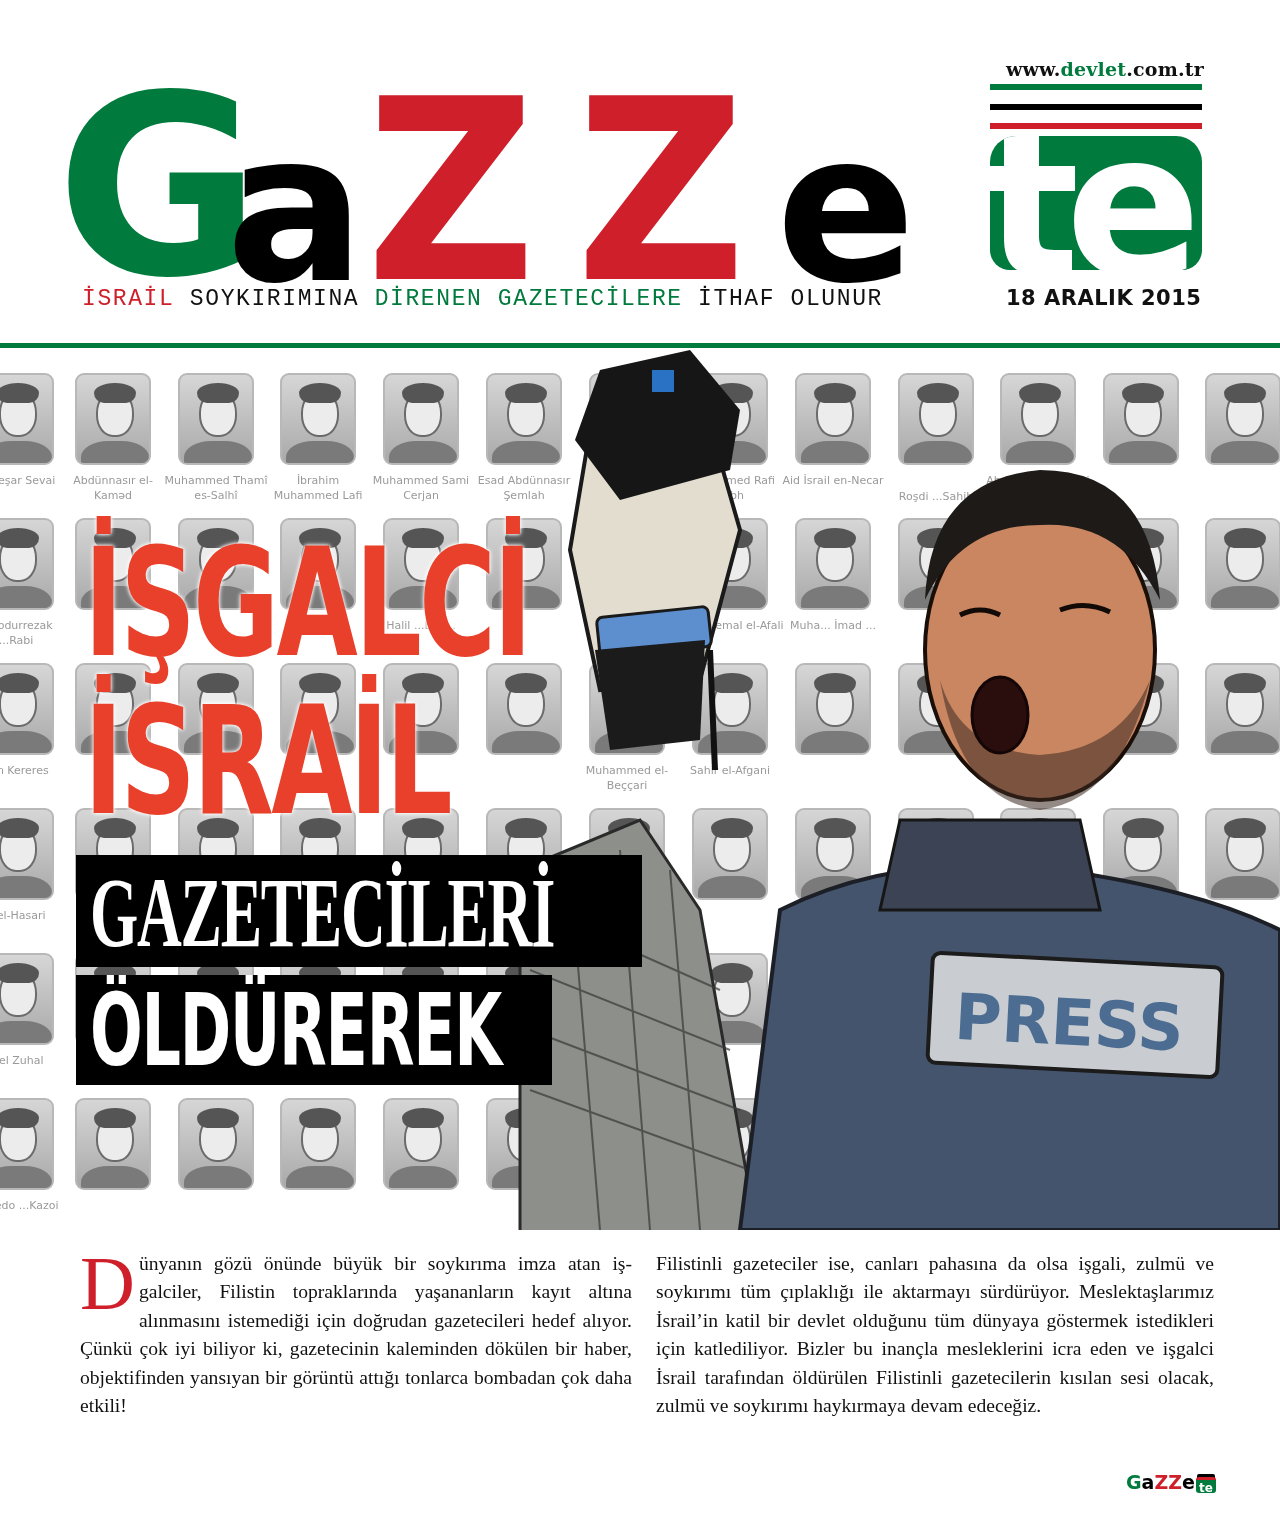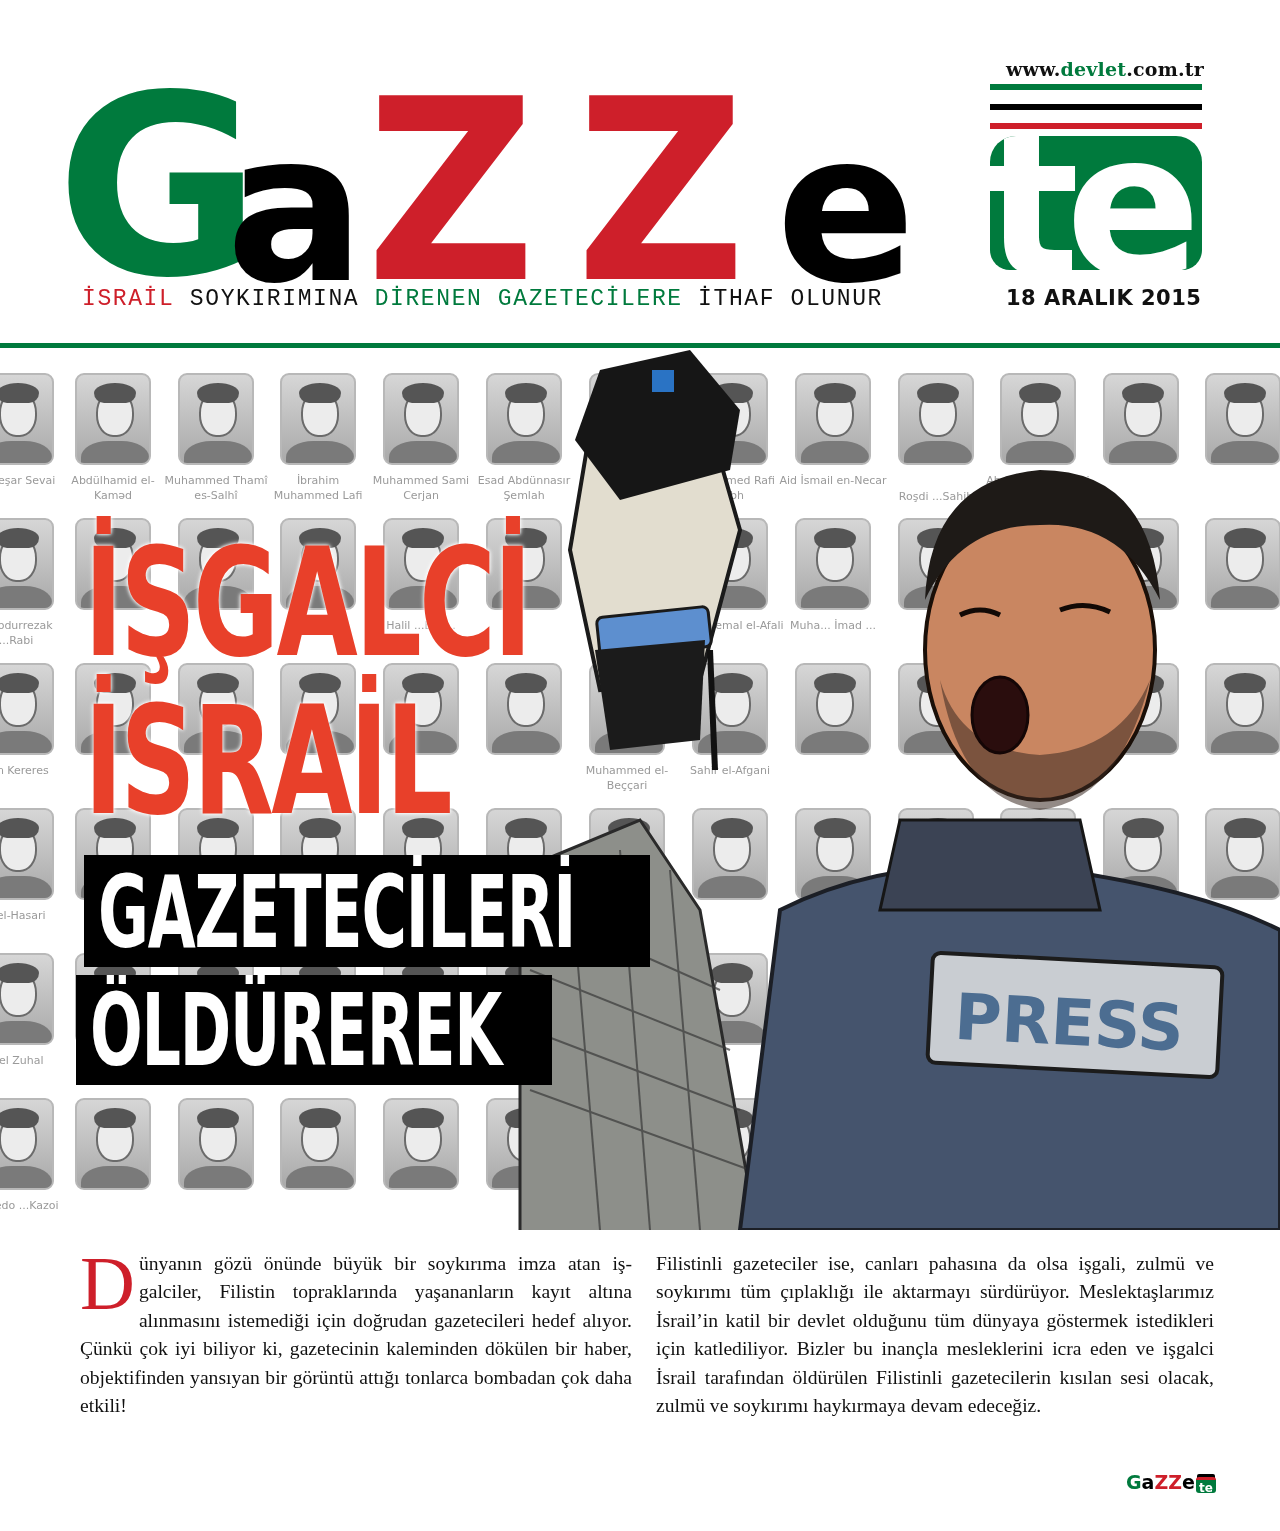--- a/index.html
+++ b/index.html
@@ -54,21 +54,21 @@
 
   
   .head-red { position: absolute; font-family: "DejaVu Sans", sans-serif; font-weight: bold; color: #E8402A;
               line-height: 1; transform-origin: left top; letter-spacing: -4px; white-space: nowrap;
               -webkit-text-stroke: 0; text-shadow: 0 0 6px #fff, 0 0 4px #fff; }
   .head-red.l1 { left: 84px; top: 178px; font-size: 150px; transform: scaleX(0.7); }
   .head-red.l2 { left: 84px; top: 336px; font-size: 150px; transform: scaleX(0.7); }
   .head-box { position: absolute; background: #000; color: #fff; font-family: "DejaVu Sans", sans-serif;
               font-weight: bold; line-height: 1; white-space: nowrap; overflow: hidden; }
   .head-box span { display: inline-block; transform-origin: left top; letter-spacing: -2px; }
-  .head-box.b1 { left: 84px; top: 505px; width: 566px; height: 112px; }
+  .head-box.b1 { left: 76px; top: 505px; width: 566px; height: 112px; font-family: Liberation Serif, serif; }
   .head-box.b1 span { font-size: 100px; transform: scaleX(0.62); margin: 8px 0 0 14px; }
   .head-box.b2 { left: 76px; top: 625px; width: 476px; height: 110px; }
   .head-box.b2 span { font-size: 100px; transform: scaleX(0.62); margin: 6px 0 0 14px; }
   .head-box.b3 { left: 68px; top: 750px; width: 1134px; height: 130px; }
   .head-box.b3 span { font-size: 108px; transform: scaleX(0.68); margin: 12px 0 0 12px; }
 
   
   .body-cols { position: absolute; left: 80px; top: 1250px; width: 1134px; height: 210px; }
   .col { position: absolute; top: 0; font-family: "Liberation Serif", "DejaVu Serif", serif; font-size: 19.6px;
          line-height: 28.4px; color: #111; text-align: justify; hyphens: manual; }
@@ -118,21 +118,21 @@
         <div class="shoulders"></div>
         <div class="face"></div>
         <div class="hair"></div>
       </div>
       <div class="grid-name" style="left: -39px; top: 123px;">...meşar Sevai</div>
       <div class="grid-portrait" style="left: 75px; top: 23px;">
         <div class="shoulders"></div>
         <div class="face"></div>
         <div class="hair"></div>
       </div>
-      <div class="grid-name" style="left: 58px; top: 123px;">Abdülhamid el-Kaməd</div>
+      <div class="grid-name" style="left: 58px; top: 123px;">Abdünnasır el-Kaməd</div>
       <div class="grid-portrait" style="left: 178px; top: 23px;">
         <div class="shoulders"></div>
         <div class="face"></div>
         <div class="hair"></div>
       </div>
       <div class="grid-name" style="left: 161px; top: 123px;">Muhammed Thamî es-Salhî</div>
       <div class="grid-portrait" style="left: 280px; top: 23px;">
         <div class="shoulders"></div>
         <div class="face"></div>
         <div class="hair"></div>
@@ -160,21 +160,21 @@
         <div class="shoulders"></div>
         <div class="face"></div>
         <div class="hair"></div>
       </div>
       <div class="grid-name" style="left: 675px; top: 123px;">Muhammed Rafi Subh</div>
       <div class="grid-portrait" style="left: 795px; top: 23px;">
         <div class="shoulders"></div>
         <div class="face"></div>
         <div class="hair"></div>
       </div>
-      <div class="grid-name" style="left: 778px; top: 123px;">Aid İsmail en-Necar</div>
+      <div class="grid-name" style="left: 778px; top: 123px;">Aid İsrail en-Necar</div>
       <div class="grid-portrait" style="left: 898px; top: 23px;">
         <div class="shoulders"></div>
         <div class="face"></div>
         <div class="hair"></div>
       </div>
       <div class="grid-name" style="left: 881px; top: 123px; margin-top: 16px;">Roşdi ...Sahib</div>
       <div class="grid-portrait" style="left: 1000px; top: 23px;">
         <div class="shoulders"></div>
         <div class="face"></div>
         <div class="hair"></div>

